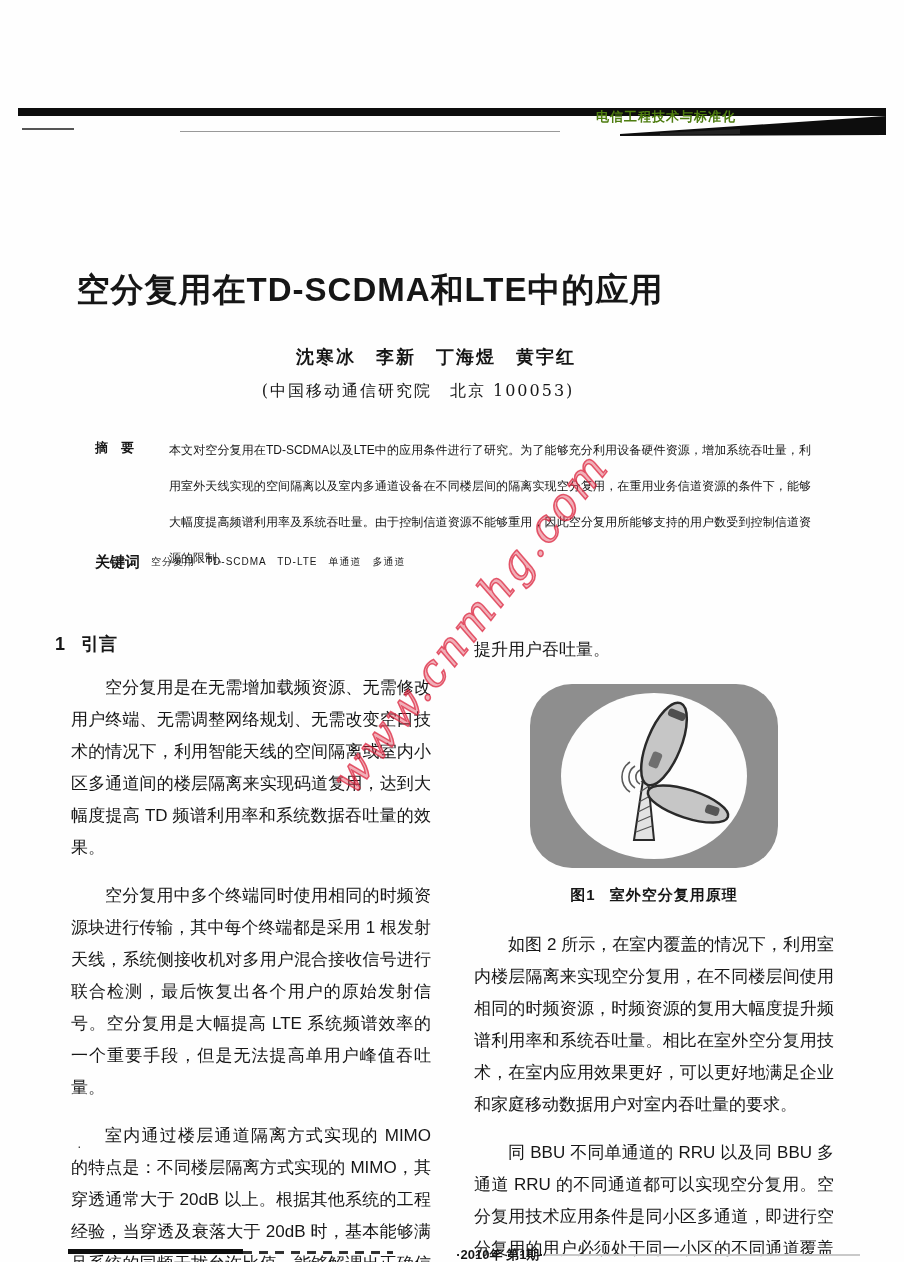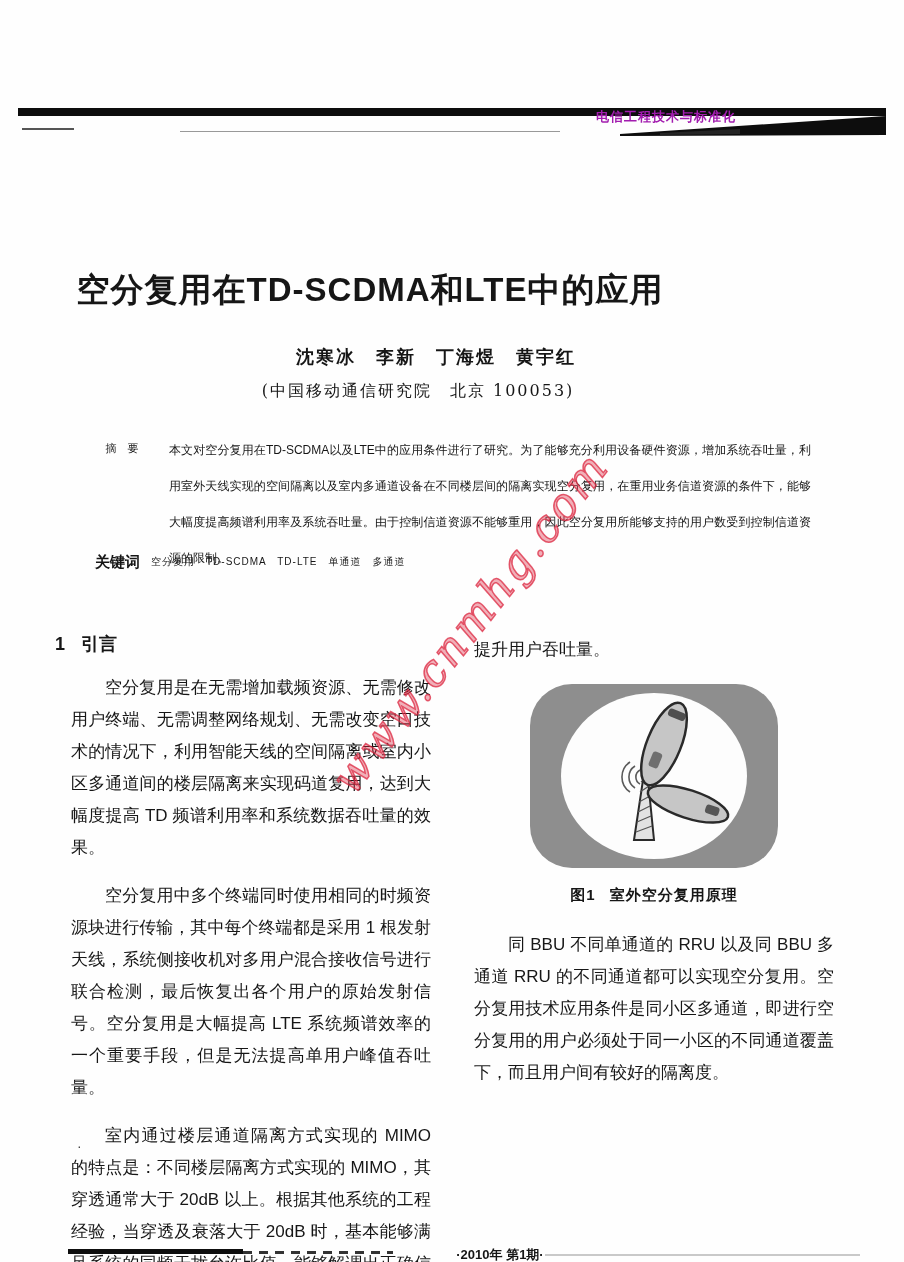--- a/index.html
+++ b/index.html
@@ -10,42 +10,42 @@
     color:#161616;
   }
   
   .hdr-bar{position:absolute;left:18px;top:108px;width:868px;height:8px;background:#0d0d0d;}
   .hdr-dash{position:absolute;background:#555;height:2px;}
   .hdr-dash.d1{left:22px;top:128px;width:52px;}
   .hdr-dash.d2{left:180px;top:131px;width:380px;height:1px;background:#999;}
   .hdr-dash.d3{left:700px;top:130px;width:60px;height:1px;background:#888;}
   .journal-name{
     position:absolute;left:596px;top:108px;font-size:13px;font-weight:bold;
-    letter-spacing:1px;color:#a21caf;
+    letter-spacing:1px;color:#4d7c0f;
   }
   .hdr-wedge{position:absolute;left:620px;top:112px;width:266px;height:26px;}
   
   .title{
     position:absolute;left:0;top:268px;width:740px;text-align:center;
     font-size:33px;font-weight:bold;letter-spacing:1px;margin:0;
   }
   .authors{
     position:absolute;left:0;top:345px;width:872px;text-align:center;
     font-size:18px;font-weight:bold;letter-spacing:2px;
   }
   .affiliation{
     position:absolute;left:0;top:381px;width:836px;text-align:center;
     font-size:16px;font-family:"DejaVu Serif","Liberation Serif",serif;
     letter-spacing:2px;
   }
   
   .abstract-row{
     position:absolute;left:95px;top:432px;width:716px;display:flex;
   }
-  .abs-label{flex:0 0 54px;font-weight:normal;font-size:11px;line-height:32px;white-space:nowrap;text-align:center;}
+  .abs-label{flex:0 0 54px;font-weight:bold;font-size:13px;line-height:32px;white-space:nowrap;}
   .abs-text{font-size:12px;line-height:36px;text-align:justify;margin-left:20px;}
   .keywords-row{
     position:absolute;left:95px;top:548px;width:716px;display:flex;
   }
   .kw-label{flex:0 0 54px;font-weight:bold;font-size:15px;line-height:28px;white-space:nowrap;}
   .kw-text{font-size:10px;line-height:28px;letter-spacing:1px;margin-left:2px;}
   
   .col{position:absolute;top:618px;width:392px;}
   .col-left{left:55px;}
   .col-right{left:458px;}
@@ -151,20 +151,21 @@
           <path d="M112,88 A8,8 0 0 0 112,102"></path>
           <path d="M107,84 A13,13 0 0 0 107,106"></path>
           <path d="M102,80 A18,18 0 0 0 102,110"></path>
         </g>
       </svg>
       <div class="fig-caption">
         <span class="cap-label">图1</span><span>室外空分复用原理</span>
       </div>
     </div>
 
+    <p>如图 2 所示，在室内覆盖的情况下，利用室内楼层隔离来实现空分复用，在不同楼层间使用相同的时频资源，时频资源的复用大幅度提升频谱利用率和系统吞吐量。相比在室外空分复用技术，在室内应用效果更好，可以更好地满足企业和家庭移动数据用户对室内吞吐量的要求。</p>
     <p>同 BBU 不同单通道的 RRU 以及同 BBU 多通道 RRU 的不同通道都可以实现空分复用。空分复用技术应用条件是同小区多通道，即进行空分复用的用户必须处于同一小区的不同通道覆盖下，而且用户间有较好的隔离度。</p>
 
   </div>
 
   <div class="watermark">www.cnmhg.com</div>
 
   <div class="ftr-bar"></div>
   <div class="ftr-bar2"></div>
   <div class="ftr-text">·2010年 第1期·</div>
   <div class="ftr-line"></div>

